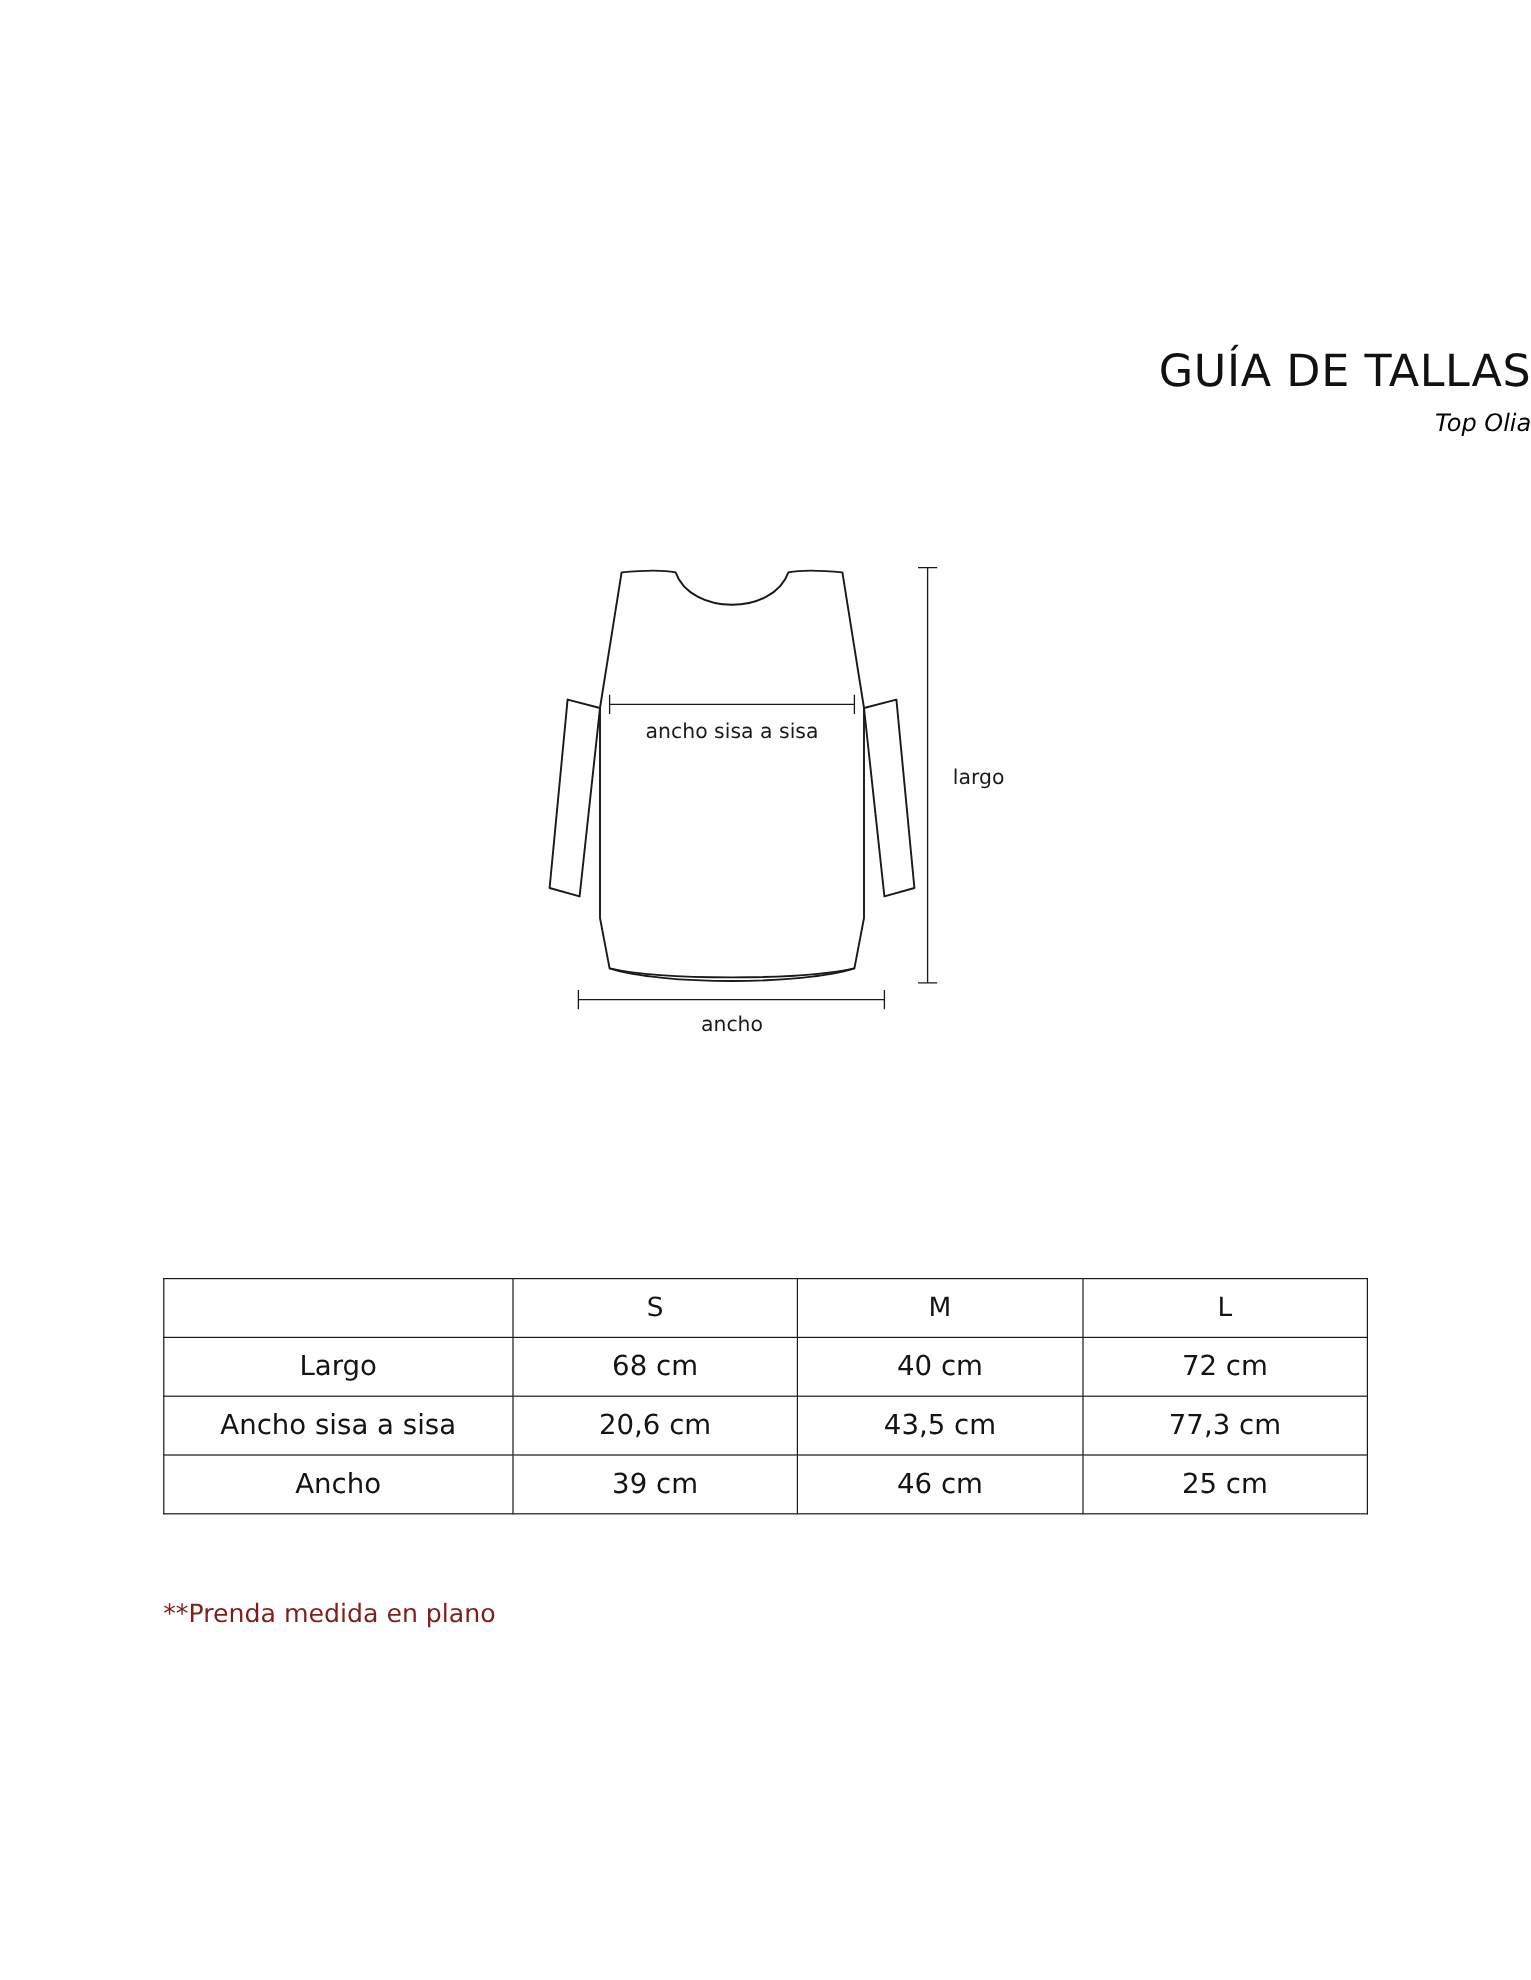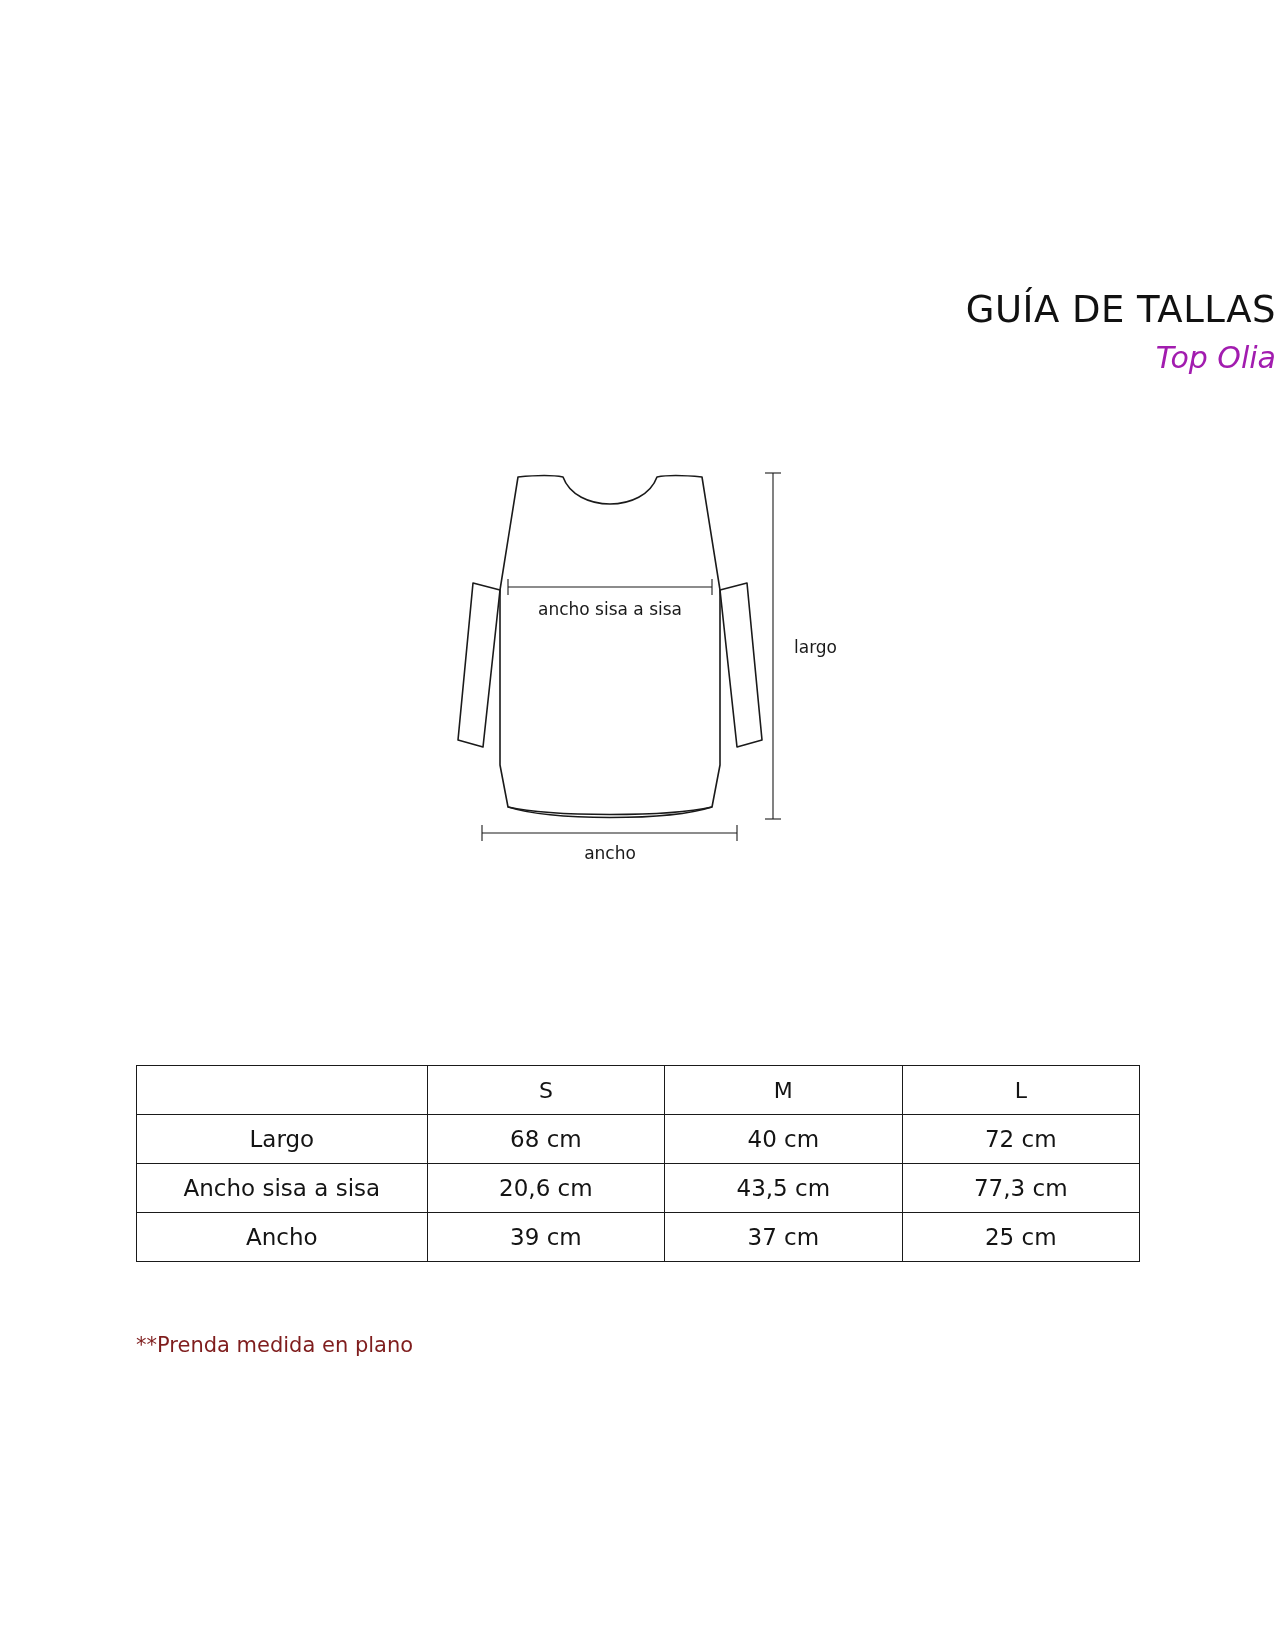--- a/index.html
+++ b/index.html
@@ -32,26 +32,26 @@
   }
   .title {
     font-size: 37px;
     letter-spacing: 0.5px;
     font-weight: 400;
     margin: 0;
     line-height: 1.1;
     color: #111;
   }
   .subtitle {
-    font-size: 30px;
+    font-size: 20px;
     font-style: italic;
     font-weight: 400;
     margin: 10px 0 0 0;
     line-height: 1.1;
-    color: #a21caf;
+    color: #000000;
   }
 
   
   .diagram-wrap {
     position: absolute;
     top: 455px;
     left: 0;
     width: 100%;
     height: 440px;
   }
@@ -183,21 +183,21 @@
         </tr>
         <tr>
           <td>Ancho sisa a sisa</td>
           <td>20,6 cm</td>
           <td>43,5 cm</td>
           <td>77,3 cm</td>
         </tr>
         <tr>
           <td>Ancho</td>
           <td>39 cm</td>
-          <td>37 cm</td>
+          <td>46 cm</td>
           <td>25 cm</td>
         </tr>
       </tbody>
     </table>
   </div>
 
   <div class="footnote">**Prenda medida en plano</div>
 
 </div>
 

